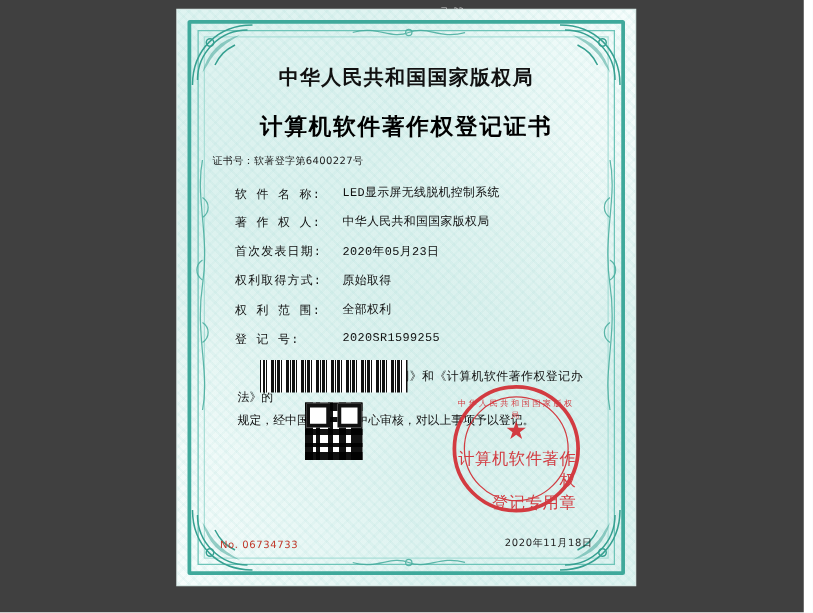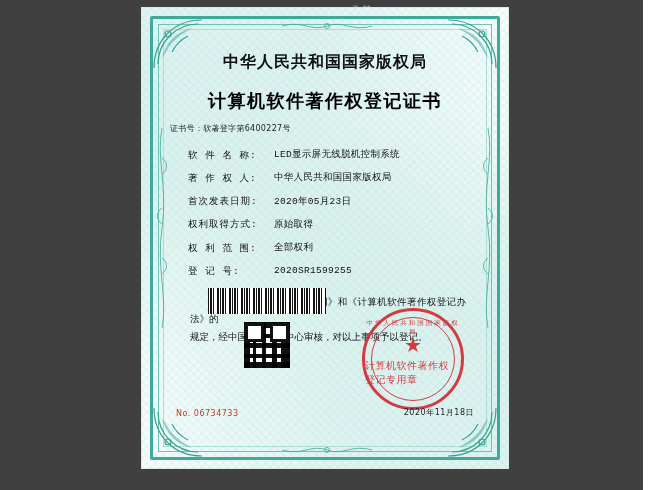--- a/index.html
+++ b/index.html
@@ -212,44 +212,44 @@
     top: 24px;
     transform: translateX(-50%);
     font-size: 20px;
     line-height: 1;
     color: #d2232a;
   }
   .seal .seal-center {
     position: absolute;
     left: 0; right: 0;
     top: 48px;
-    text-align: left;
-    font-family: "DejaVu Sans", "Liberation Sans", sans-serif;
-    font-size: 10px;
+    text-align: right;
+    font-family: "DejaVu Sans", "Liberation Sans", sans-serif;
+    font-size: 13px;
     line-height: 1.35;
     color: #d2232a;
     letter-spacing: .5px;
   }
   .seal .seal-arc {
     position: absolute;
     left: 0; right: 0;
     top: 8px;
     text-align: center;
     font-family: "DejaVu Sans", "Liberation Sans", sans-serif;
     font-size: 6.5px;
     color: #d2232a;
     letter-spacing: 2px;
   }
 
   
   .footer {
     position: absolute;
     left: 34px;
     right: 34px;
-    bottom: 50px;
+    bottom: 28px;
     display: flex;
     justify-content: space-between;
     align-items: flex-end;
     font-family: "DejaVu Sans", "Liberation Sans", sans-serif;
     font-size: 8px;
     color: #222;
   }
   .footer .serial { color: #c0392b; letter-spacing: .5px; }
   .footer .issue-date { letter-spacing: .5px; margin-left: 48px; }
 

